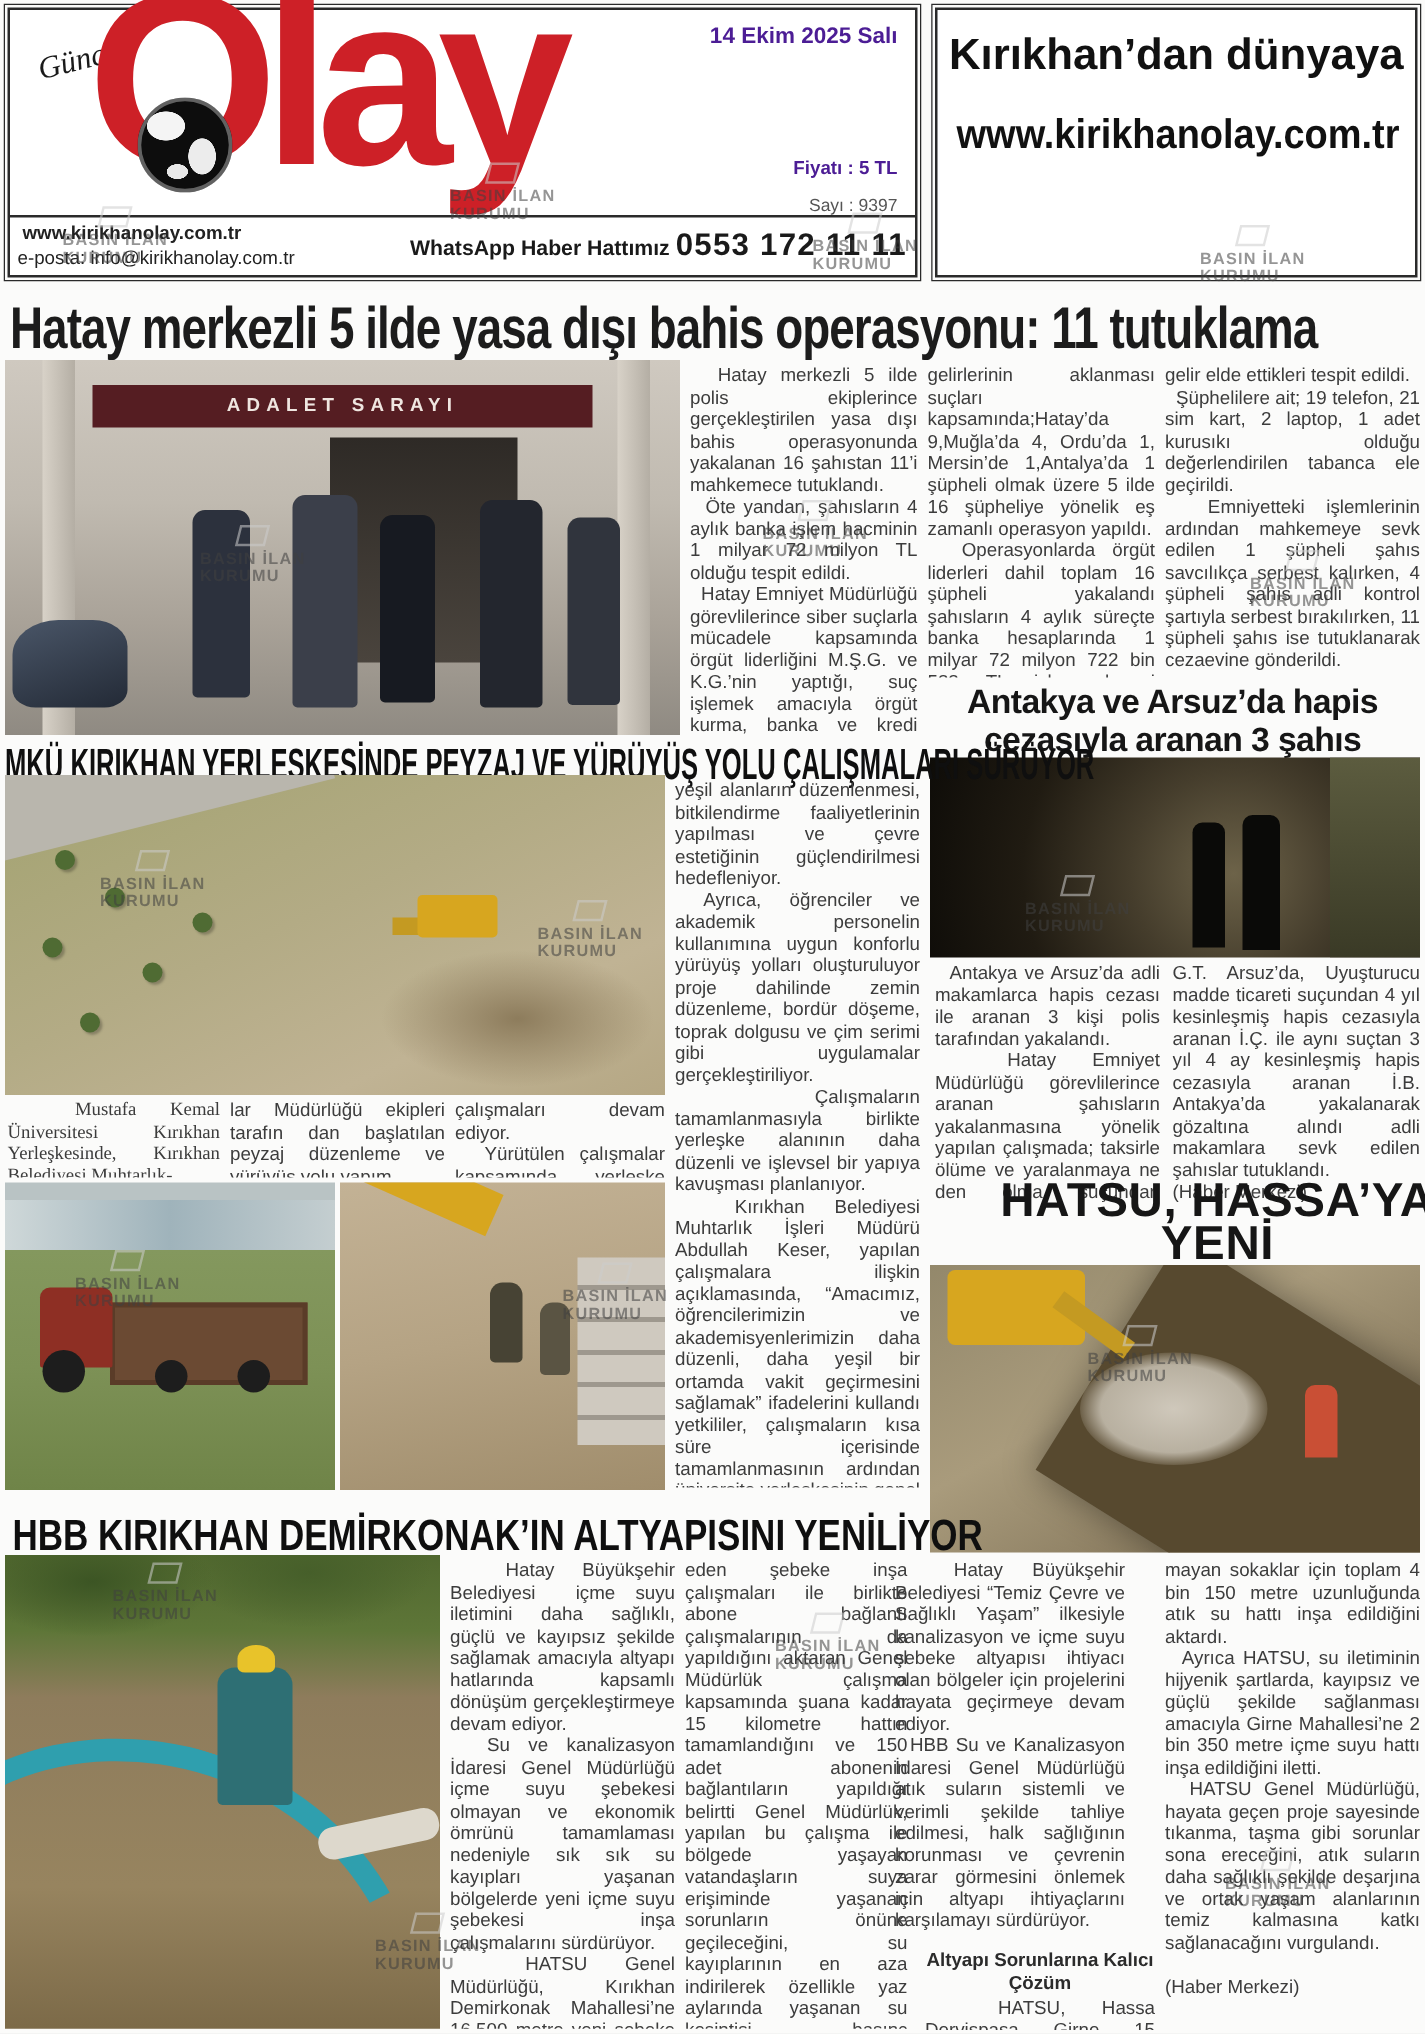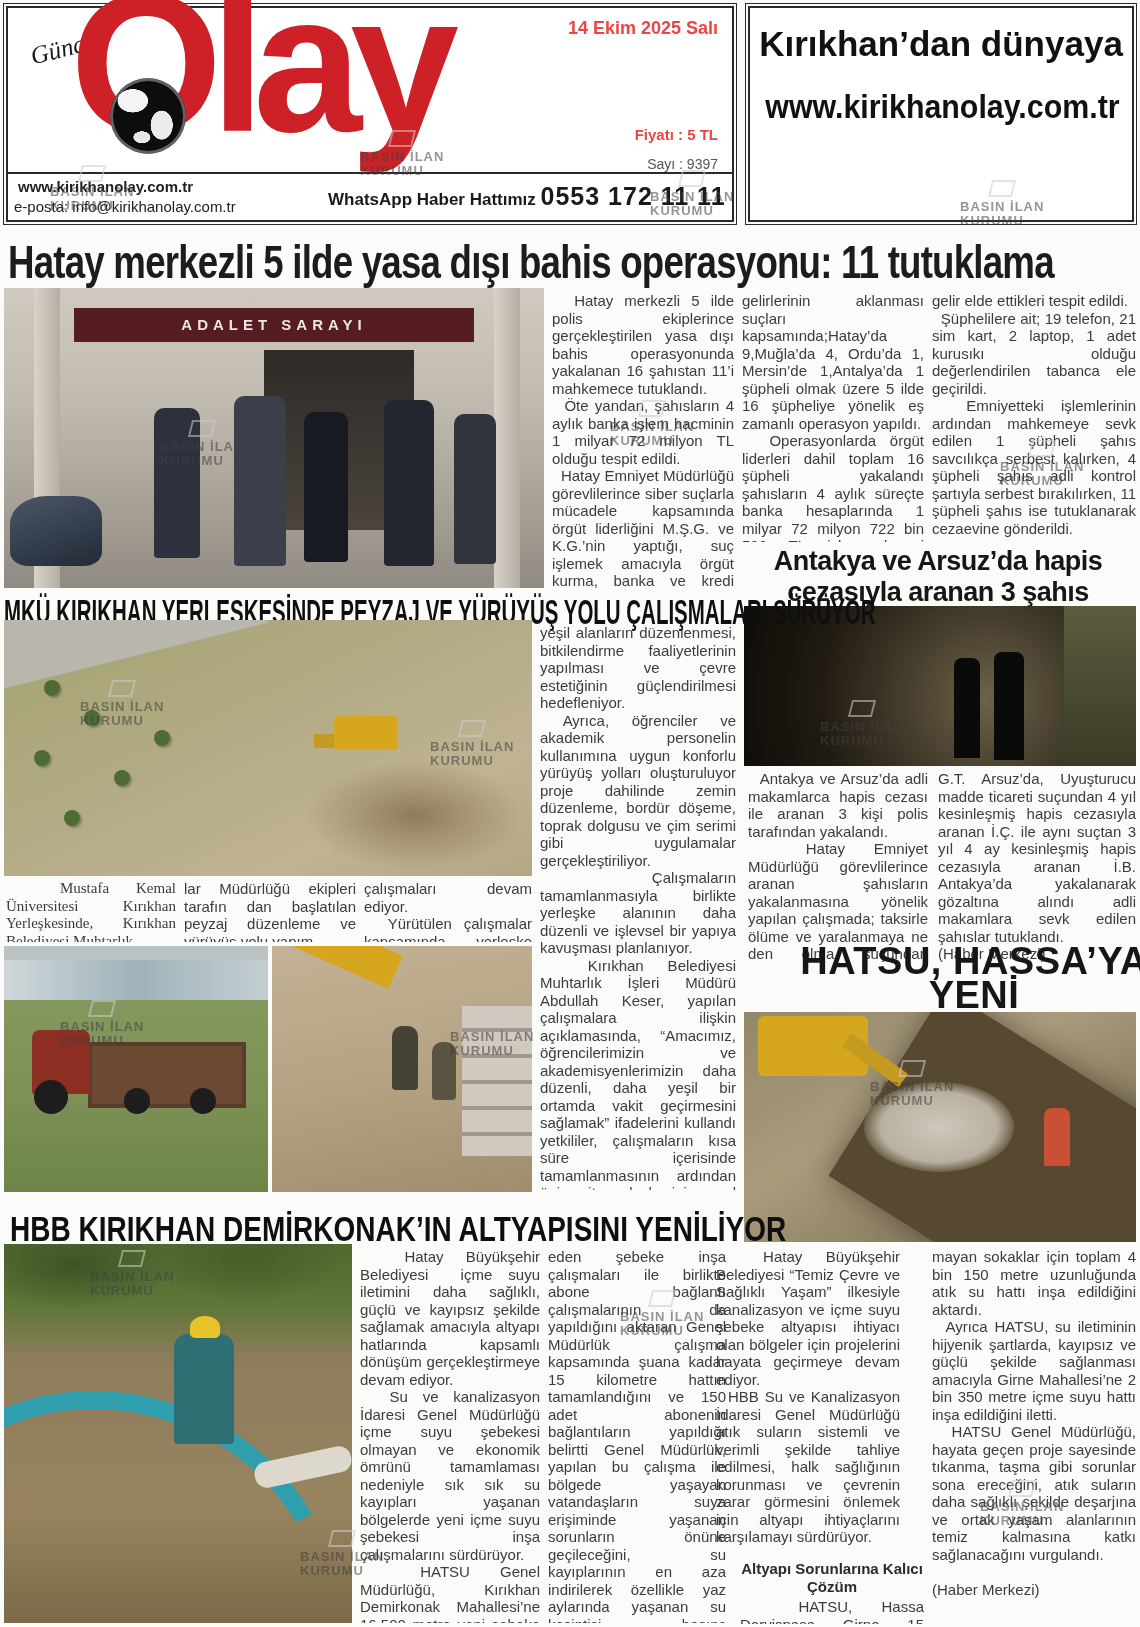--- a/index.html
+++ b/index.html
@@ -21,21 +21,21 @@
   #logo{position:absolute;left:62px;top:-42px;font-size:196px;font-weight:bold;
         letter-spacing:-12px;line-height:1;z-index:1;}
   #globe{position:absolute;left:102px;top:70px;width:76px;height:76px;border-radius:50%;z-index:2;
         background:
          radial-gradient(ellipse 34% 26% at 30% 30%,#f4f4f4 58%,rgba(0,0,0,0) 60%),
          radial-gradient(ellipse 26% 34% at 68% 62%,#ececec 55%,rgba(0,0,0,0) 57%),
          radial-gradient(ellipse 20% 14% at 42% 78%,#e8e8e8 55%,rgba(0,0,0,0) 57%),
          #0d0d0d;
         box-shadow:0 0 0 3px rgba(255,255,255,.35) inset;}
   #gazetesi{position:absolute;left:258px;top:122px;font-size:34px;letter-spacing:8px;color:#4d4d4d;z-index:3;}
-  .mast-right{position:absolute;right:14px;text-align:right;color:#ef4444;}
+  .mast-right{position:absolute;right:14px;text-align:right;color:#4c1d95;}
   #mast-date{top:10px;font-size:18px;font-weight:bold;}
   #mast-price{top:118px;font-size:15px;font-weight:bold;}
   #mast-issue{top:148px;font-size:14px;color:#555;}
   #mast-bottom{position:absolute;left:0;right:0;bottom:0;height:46px;border-top:2px solid #2a2a2a;
                background:#fff;z-index:4;}
   #mast-web{position:absolute;left:10px;top:4px;font-size:15px;font-weight:bold;color:#222;}
   #mast-mail{position:absolute;left:6px;top:24px;font-size:15px;color:#222;}
   #mast-wa{position:absolute;left:320px;top:8px;font-size:17px;font-weight:bold;color:#1a1a1a;white-space:nowrap;}
   #mast-wa b{font-size:25px;letter-spacing:1px;}
 

